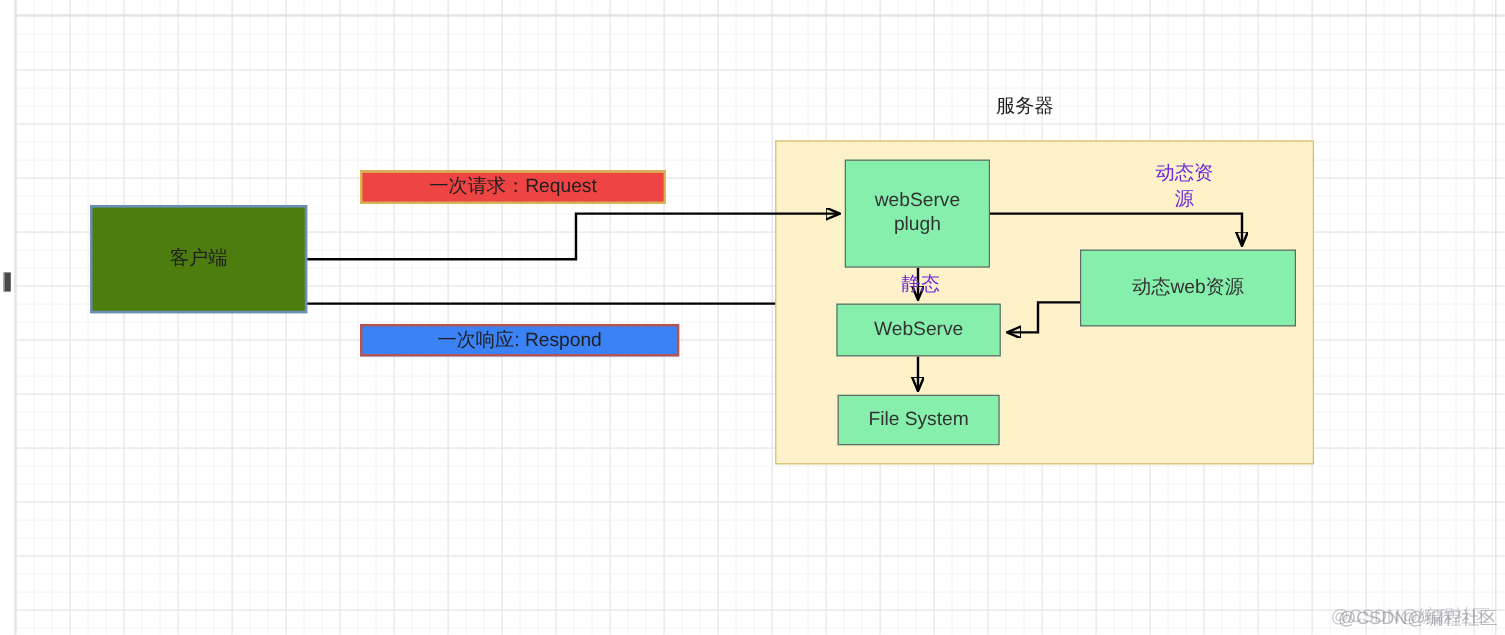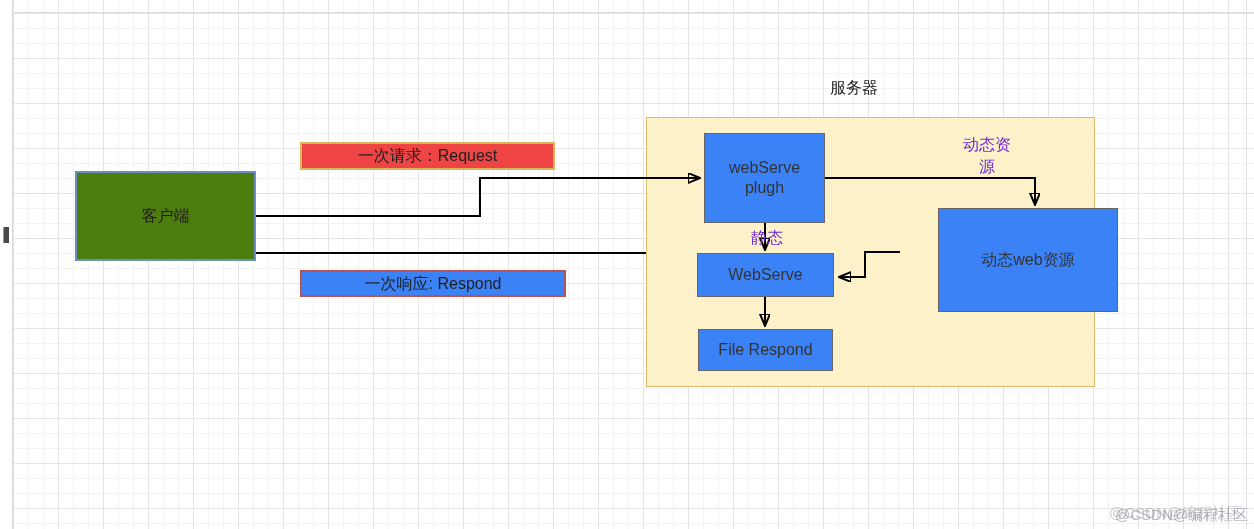--- a/index.html
+++ b/index.html
@@ -27,24 +27,24 @@
 
   .node{
     position:absolute;display:flex;align-items:center;justify-content:center;
     text-align:center;box-sizing:border-box;font-size:16px;line-height:1.25;
   }
   .server-group{left:646px;top:117px;width:449px;height:270px;background:#fdf1ca;border:1.5px solid #d8bc6b;}
   .server-title{position:absolute;left:830px;top:78px;width:120px;height:22px;text-align:left;font-size:16px;}
   .client-box{left:75px;top:171px;width:181px;height:90px;background:#4d7c0f;border:2px solid #6c8ebf;}
   .request-badge{left:300px;top:142px;width:255px;height:28px;background:#ef4444;border:2px solid #d6b656;font-size:16px;}
   .respond-badge{left:300px;top:270px;width:266px;height:27px;background:#3b82f6;border:2px solid #b85450;font-size:16px;}
-  .gray-box{background:#3b82f6;border:1.5px solid #666666;color:#333333;}
+  .gray-box{background:#86efac;border:1.5px solid #666666;color:#333333;}
   .plugh-box{left:704px;top:133px;width:121px;height:90px;}
   .plugh-box .wrap{width:84px;}
-  .dynres-box{left:900px;top:208px;width:180px;height:104px;margin-left:38px;}
+  .dynres-box{left:900px;top:208px;width:180px;height:64px;}
   .webserve-box{left:697px;top:253px;width:137px;height:44px;}
   .filesys-box{left:698px;top:329px;width:135px;height:42px;}
 
   .edge-label{position:absolute;text-align:center;font-size:16px;line-height:1.35;color:#6d28d9;}
   .lbl-dynres{left:958px;top:134px;width:58px;}
   .lbl-static{left:746px;top:227px;width:42px;}
 
   svg.wires{position:absolute;left:0;top:0;width:1254px;height:529px;pointer-events:none;}
   svg.wires path{fill:none;stroke:#000000;stroke-width:2px;}
 
@@ -100,21 +100,21 @@
 
 <div class="node gray-box dynres-box">
   <span>动态web资源</span>
 </div>
 
 <div class="node gray-box webserve-box">
   <span>WebServe</span>
 </div>
 
 <div class="node gray-box filesys-box">
-  <span>File Respond</span>
+  <span>File System</span>
 </div>
 
 <div class="edge-label lbl-dynres">动态资源</div>
 <div class="edge-label lbl-static">静态</div>
 
 <div class="watermark">
   <span class="ghost">@CSDN@编程社区</span>
   <span>@CSDN@编程社区</span>
 </div>
 

